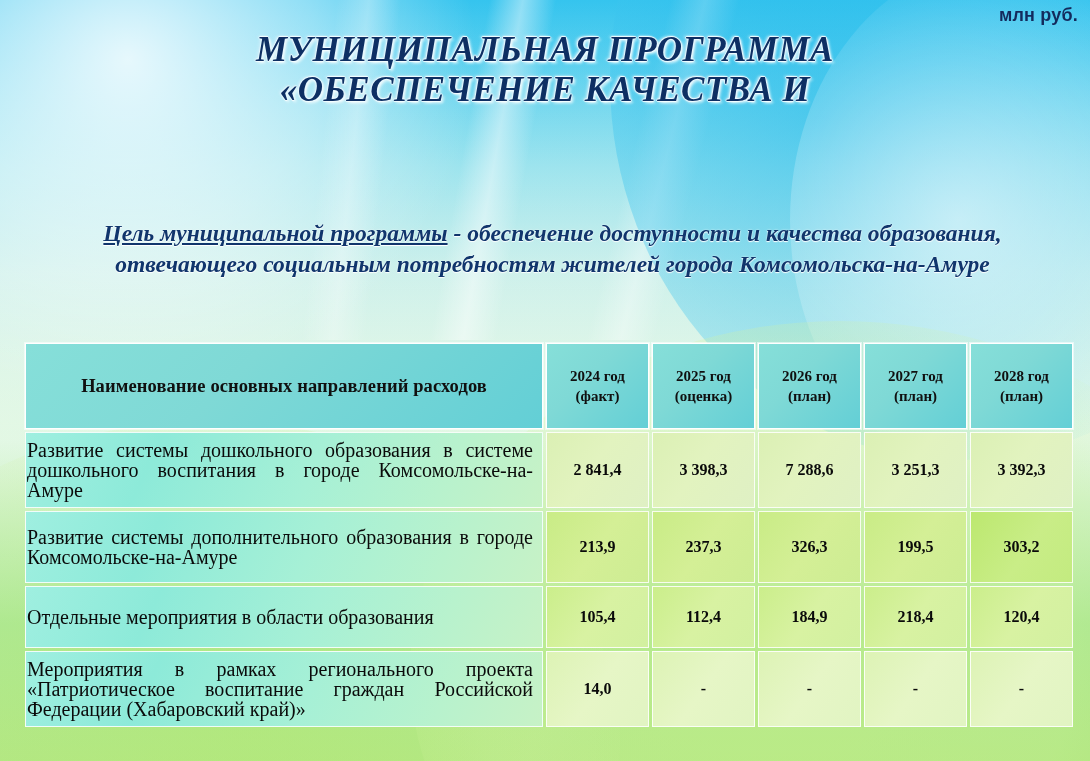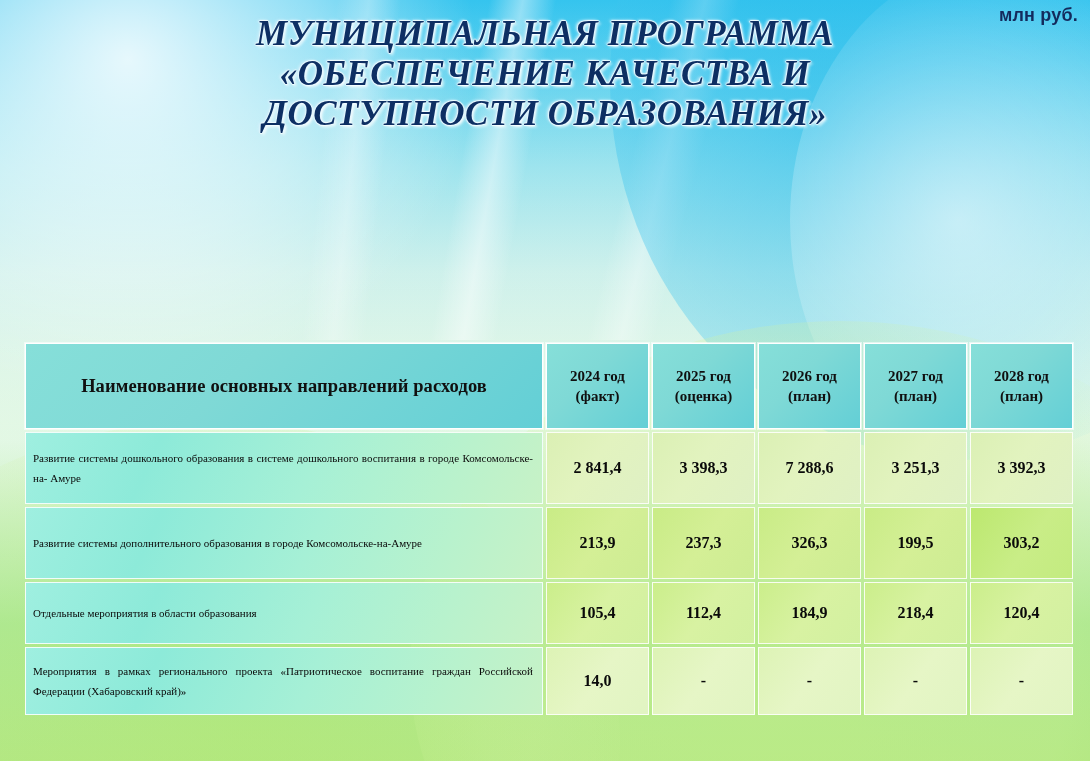--- a/index.html
+++ b/index.html
@@ -70,21 +70,21 @@
   
   #unit-label{
     position:absolute;right:12px;top:5px;
     font-family:"Liberation Sans", sans-serif;
     font-size:18px;font-weight:700;color:#132a5c;letter-spacing:0.2px;
     z-index:6;
   }
 
   
   #title-block{
-    position:absolute;left:0;right:0;top:14px;text-align:center;z-index:5;
+    position:absolute;left:0;right:0;top:30px;text-align:center;z-index:5;
   }
   #title-block .tline{
     font-family:"Liberation Serif", serif;
     font-weight:700;font-style:italic;
     font-size:35px;line-height:40px;
     color:#0e2f63;
     letter-spacing:0.5px;
     text-shadow:
       0 0 1px #cdeefb,
       1px 0 1px #e6f7fd,
@@ -131,23 +131,23 @@
     letter-spacing:0.1px;
   }
   th.hdr-year{
     font-size:15px;text-align:center;padding:8px 2px;height:56px;line-height:20px;
   }
   th.hdr-year .yr-line2{display:block;}
 
   td.cell-name{
     background:linear-gradient(115deg,#9fefe0 0%, #8dead9 25%, #a6f0d6 55%, #b8f2cd 80%, #c7f2c6 100%);
     font-family:"Liberation Serif", serif;
-    font-size:11px;line-height:20px;color:#0a0a0a;
+    font-size:20px;line-height:20px;color:#0a0a0a;
     text-align:justify;text-align-last:left;
-    padding:7px 9px 7px 7px;
+    padding:7px 9px 7px 1px;
     border:1px solid rgba(255,255,255,0.85);
     vertical-align:middle;
   }
   td.cell-val{
     font-family:"Liberation Serif", serif;
     font-size:16px;font-weight:700;color:#0a0a0a;
     text-align:center;vertical-align:middle;
     padding:6px 2px;
     border:1px solid rgba(255,255,255,0.85);
   }
@@ -176,23 +176,23 @@
   <div id="bg-arc-right"></div>
   <div id="bg-arc-right2"></div>
   <div id="bg-green-sweep"></div>
   <div id="bg-green-sweep2"></div>
 
   <div id="unit-label">млн руб.</div>
 
   <div id="title-block">
     <div class="tline">МУНИЦИПАЛЬНАЯ ПРОГРАММА</div>
     <div class="tline">«ОБЕСПЕЧЕНИЕ КАЧЕСТВА И</div>
-    <div class="tline">ДОСТУПНОСТИ ОБРАЗОВАНИЯ»</div>
   </div>
 
+  <div id="goal-block"><u>Цель муниципальной  программы</u><span> - обеспечение  доступности  и  качества образования, отвечающего социальным потребностям жителей города Комсомольска-на-Амуре</span></div>
 
   <div id="table-wrap">
     <table id="budget-table">
       <colgroup>
         <col class="c-name">
         <col class="c-yr">
           <col class="c-yr">
           <col class="c-yr">
           <col class="c-yr">
           <col class="c-yr">

